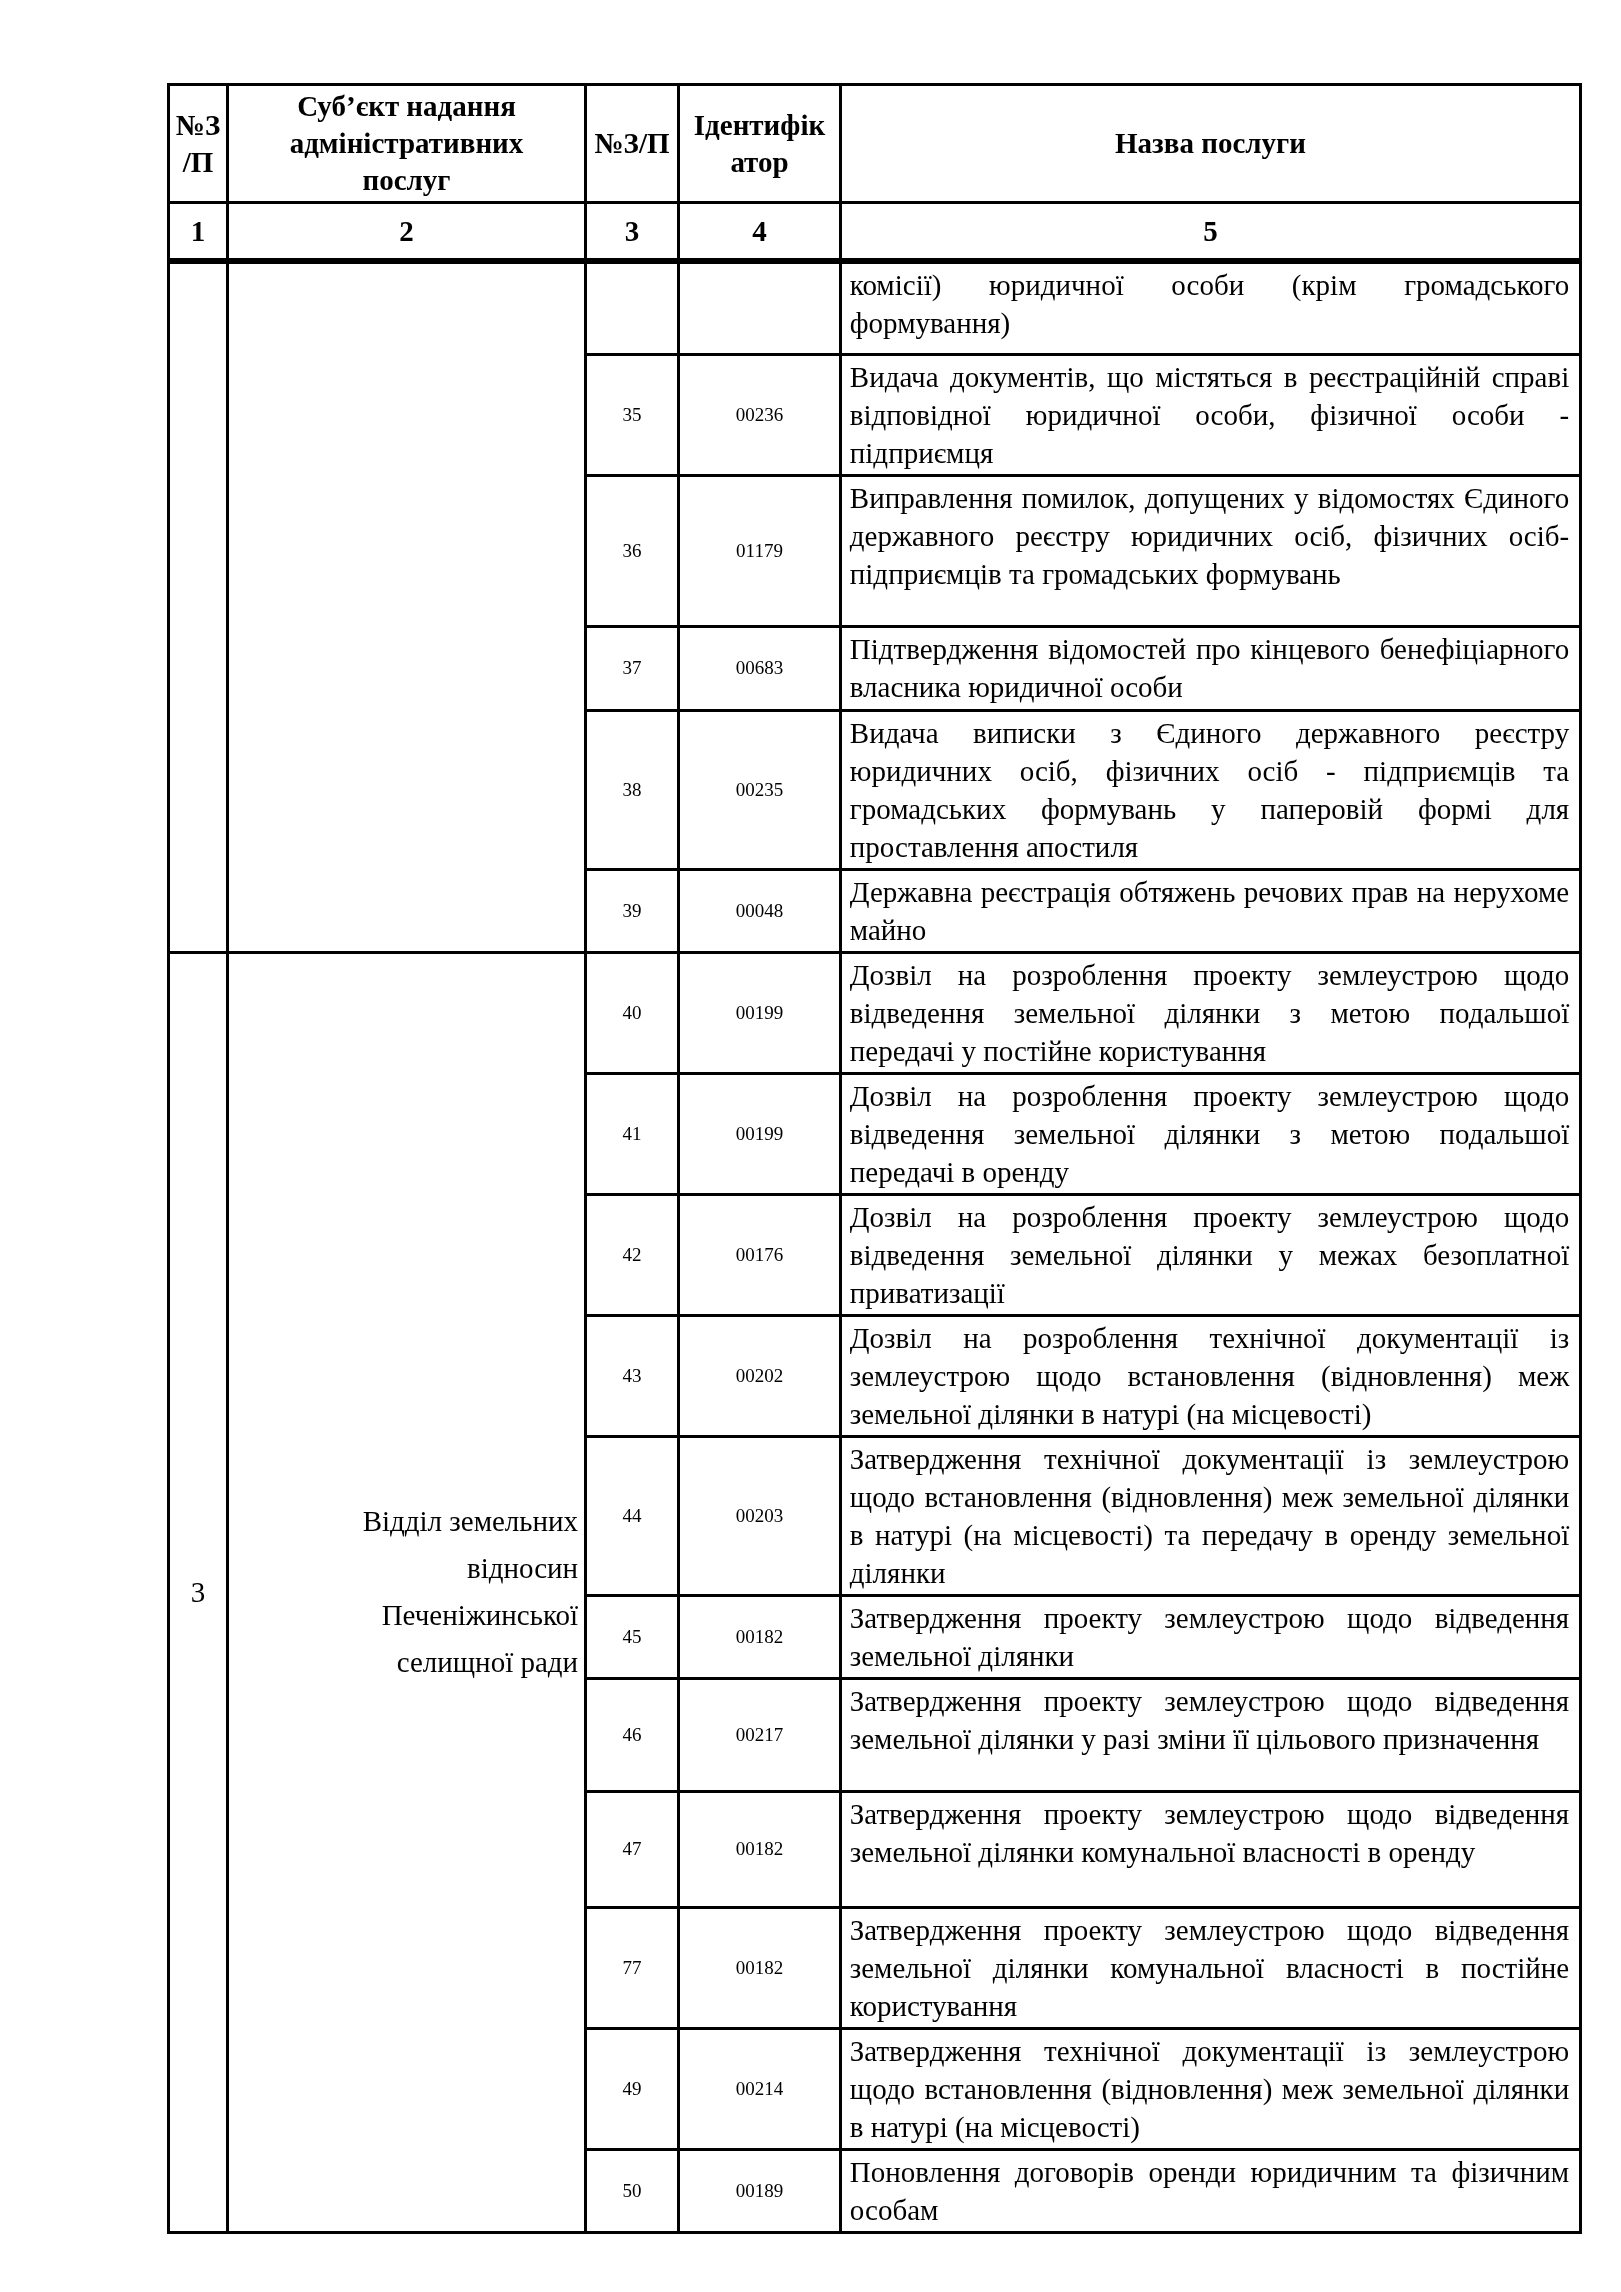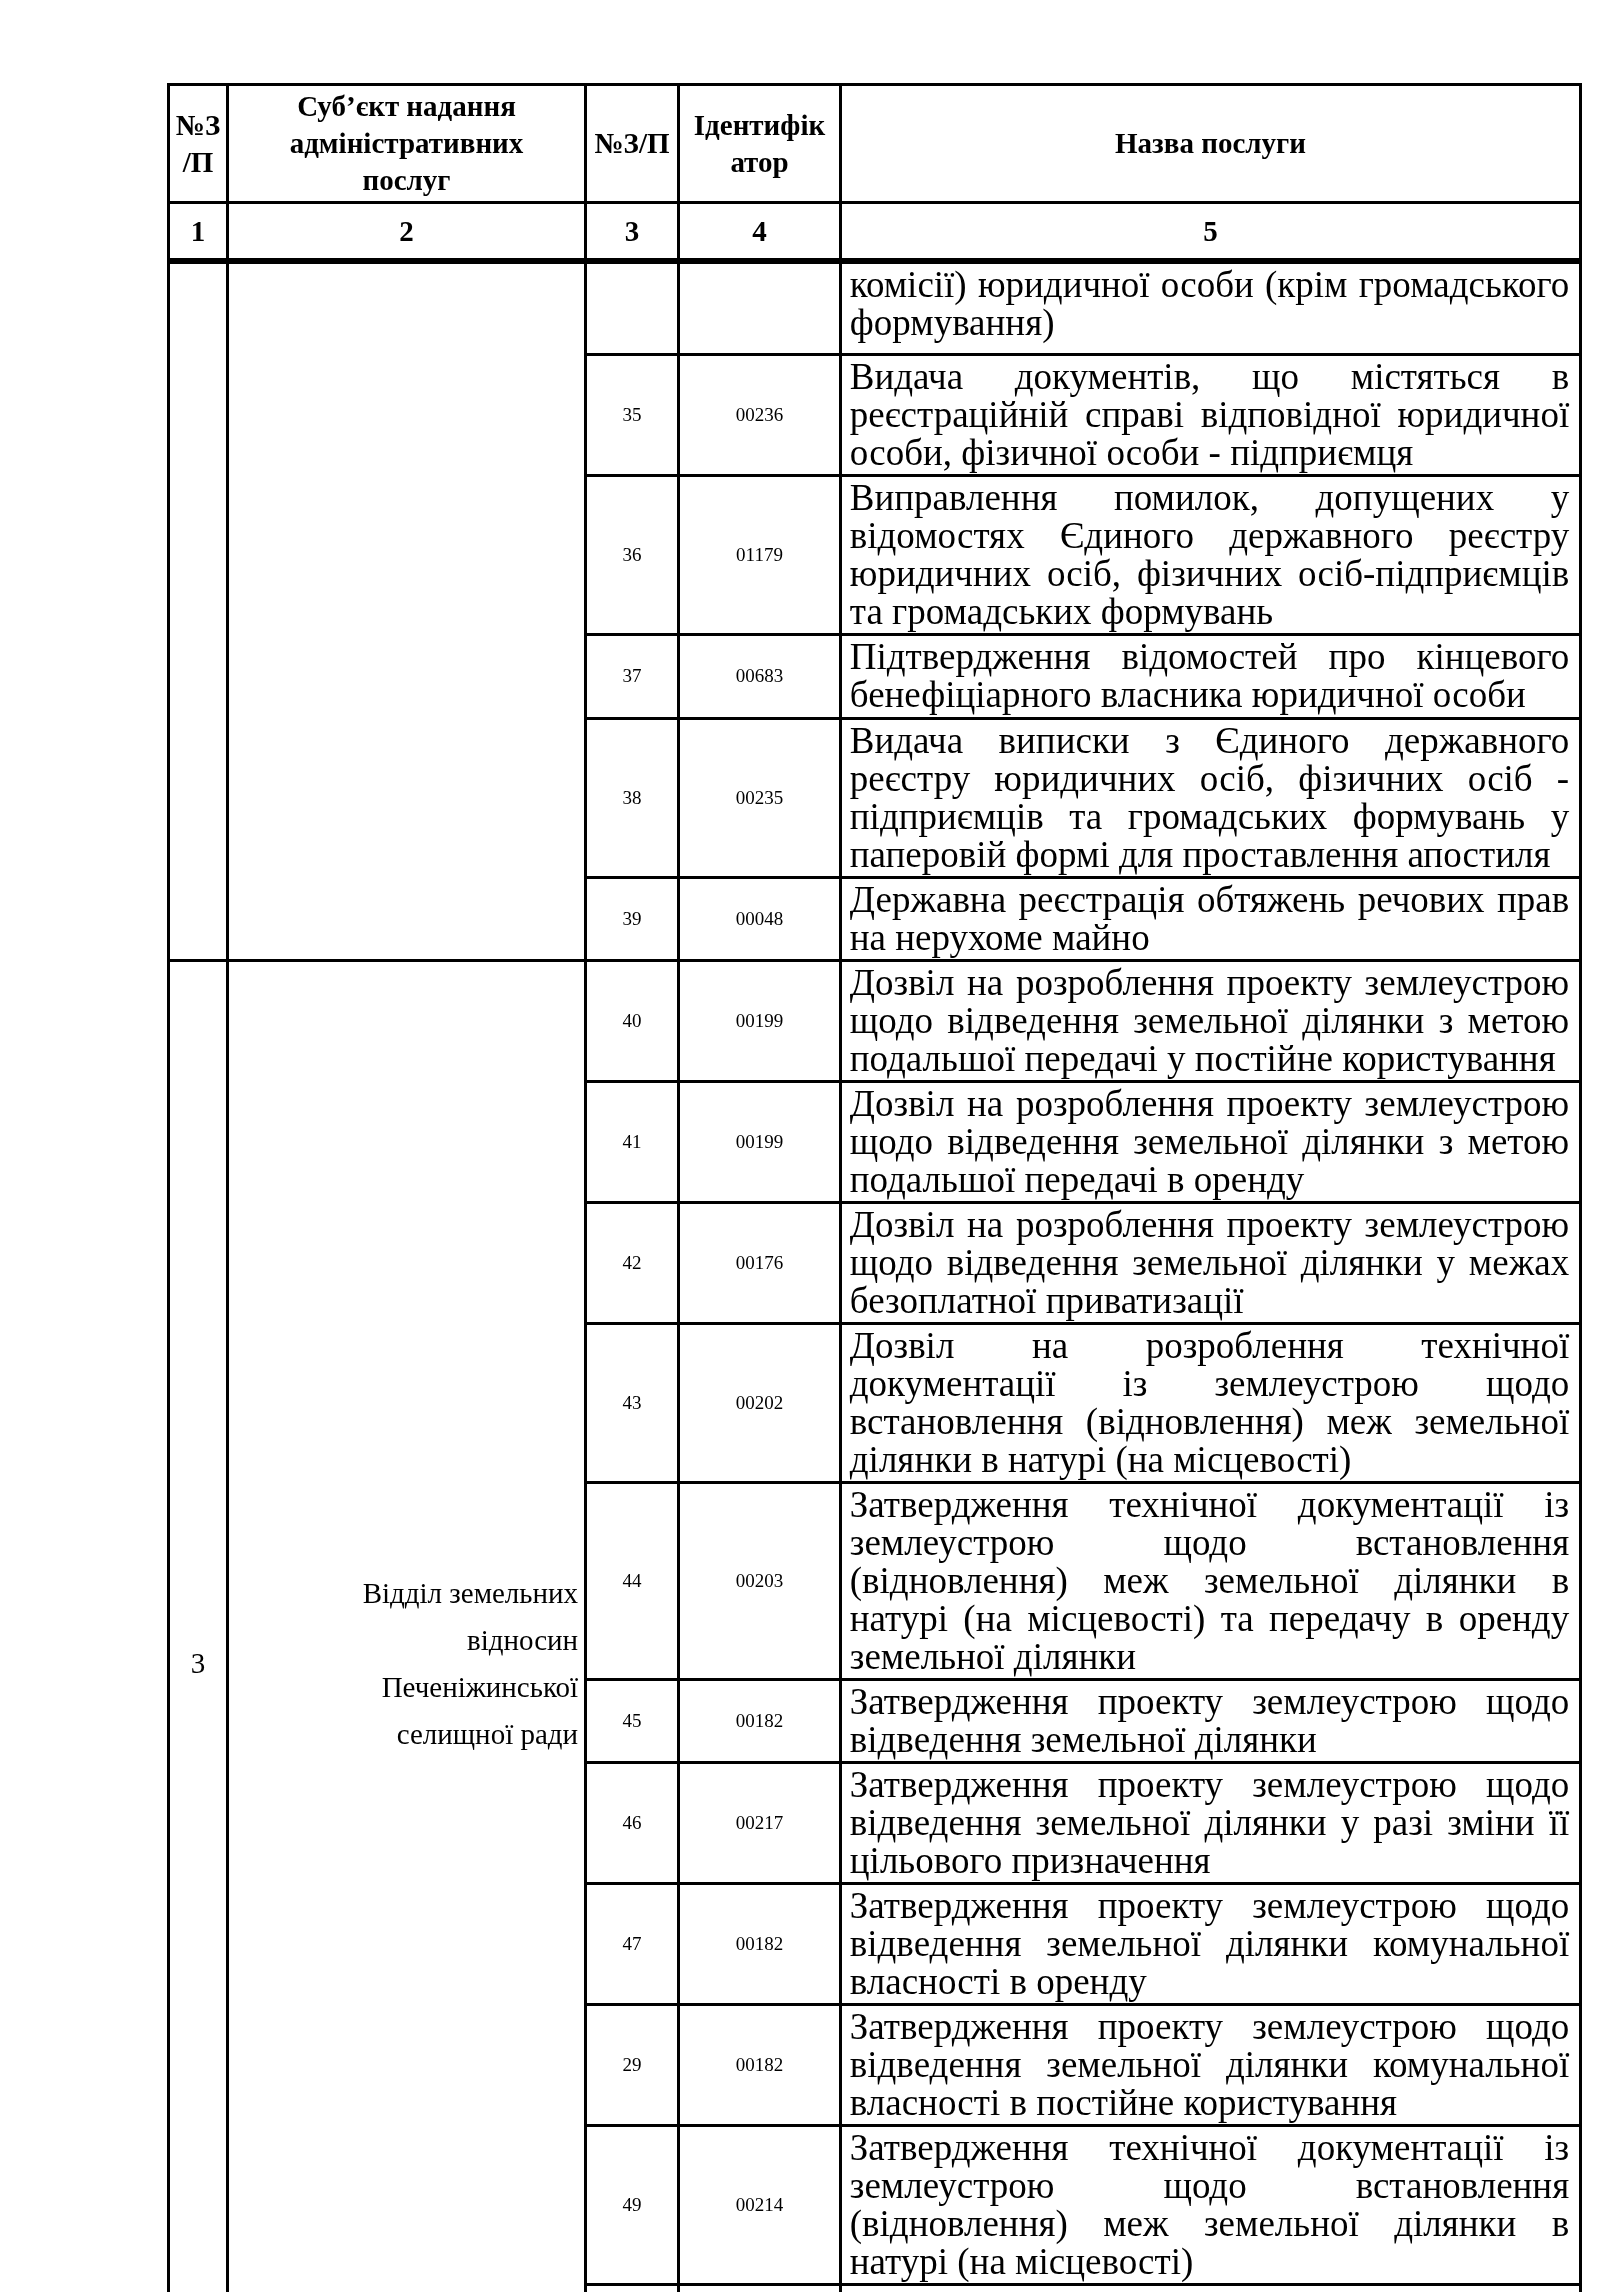--- a/index.html
+++ b/index.html
@@ -45,21 +45,21 @@
     text-align:center;
     vertical-align:middle;
     border-bottom-width:6.9px;
   }
   td.num{
     font-size:19px;
     text-align:center;
     vertical-align:middle;
   }
   td.service{
-    font-size:37px;
+    font-size:29px;
     line-height:38px;
     text-align:justify;
     text-justify:inter-word;
     vertical-align:top;
     padding:2px 9.8px 2px 7.8px;
   }
   td.group-no{
     font-size:29px;
     text-align:center;
     vertical-align:middle;
@@ -177,21 +177,21 @@
           <td class="num">46</td>
           <td class="num">00217</td>
           <td class="service">Затвердження проекту землеустрою щодо відведення земельної ділянки у разі зміни її цільового призначення</td>
         </tr>
         <tr style="height: 116px;">
           <td class="num">47</td>
           <td class="num">00182</td>
           <td class="service">Затвердження проекту землеустрою щодо відведення земельної ділянки комунальної власності в оренду</td>
         </tr>
         <tr style="height: 112px;">
-          <td class="num">29</td>
+          <td class="num">77</td>
           <td class="num">00182</td>
           <td class="service">Затвердження проекту землеустрою щодо відведення земельної ділянки комунальної власності в постійне користування</td>
         </tr>
         <tr style="height: 116px;">
           <td class="num">49</td>
           <td class="num">00214</td>
           <td class="service">Затвердження технічної документації із землеустрою щодо встановлення (відновлення) меж земельної ділянки в натурі (на місцевості)</td>
         </tr>
         <tr style="height: 72px;">
           <td class="num">50</td>

